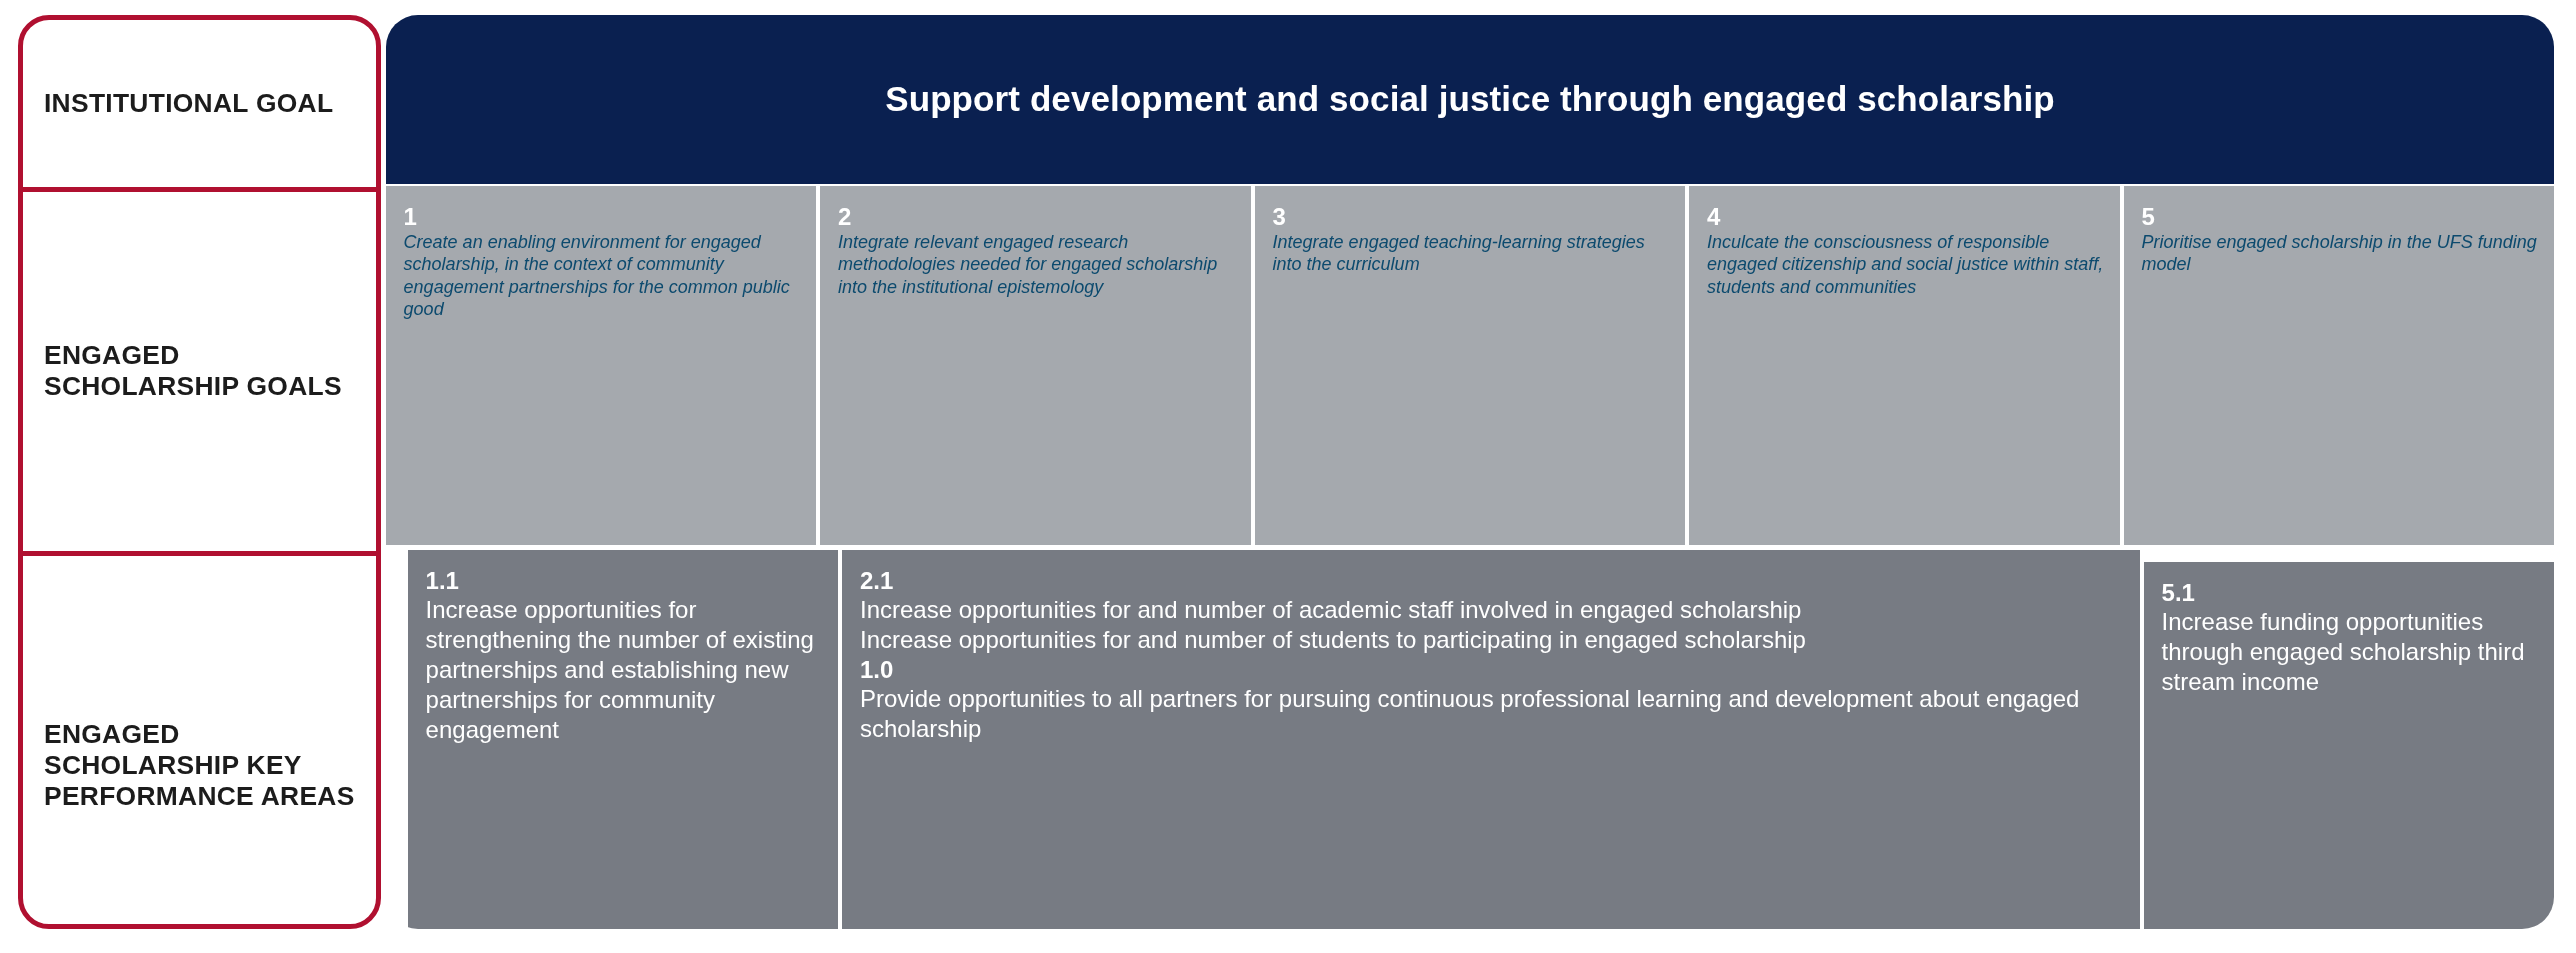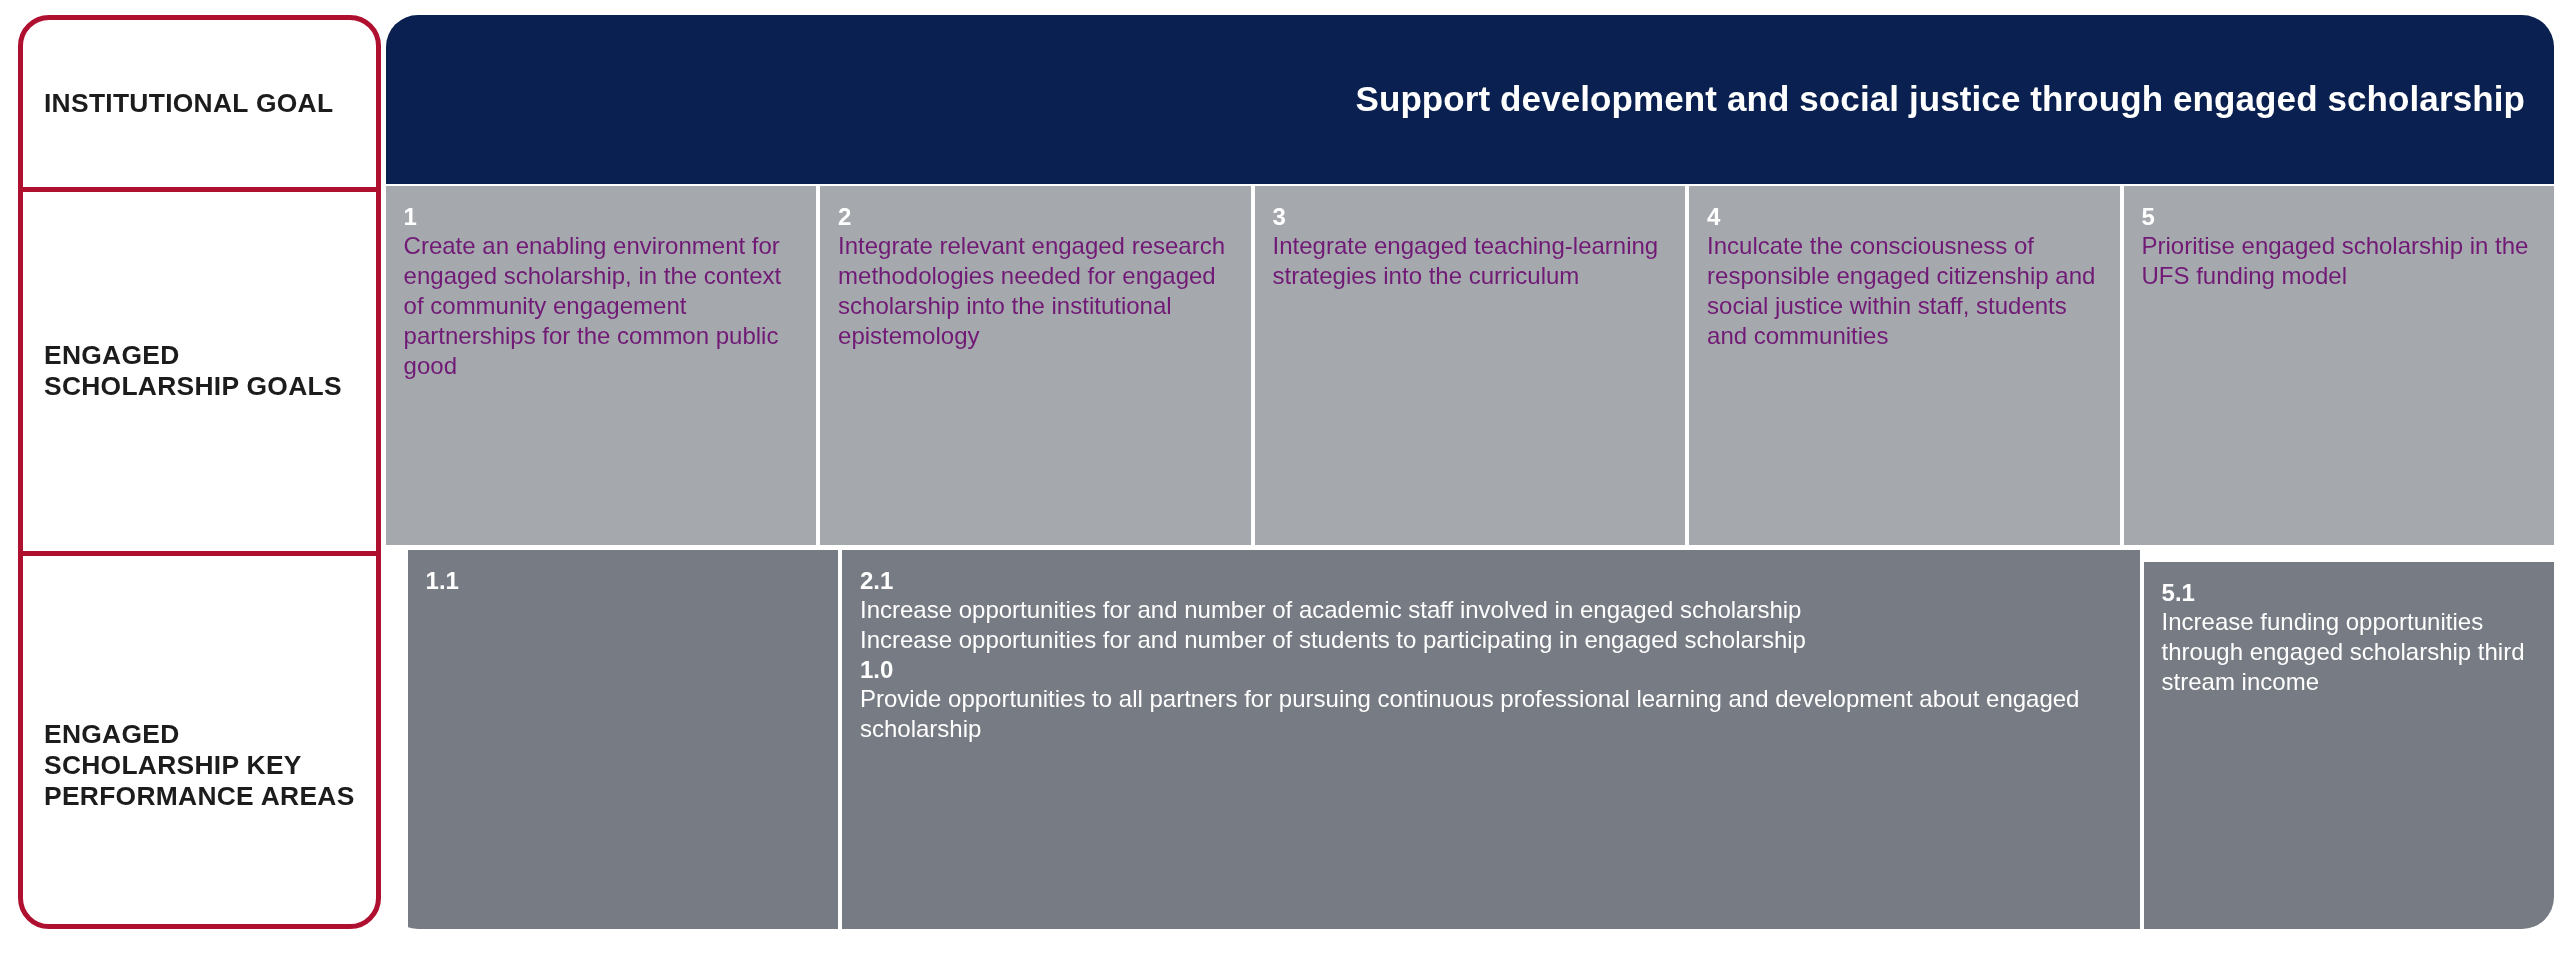--- a/index.html
+++ b/index.html
@@ -86,21 +86,21 @@
   
   .goal-header {
     position: absolute;
     left: 0;
     top: 0;
     width: 100%;
     height: 169px;
     background: #0a2050;
     display: flex;
     align-items: center;
-    justify-content: flex-end;
+    justify-content: center;
   }
   .goal-header .title {
     color: #ffffff;
     font-weight: bold;
     font-size: 35px;
     line-height: 1.1;
     text-align: center;
     letter-spacing: 0.1px;
     padding: 0 29px;
   }
@@ -123,24 +123,25 @@
     min-width: 0;
   }
   .goal-cell .num {
     color: #ffffff;
     font-weight: bold;
     font-size: 24px;
     line-height: 1.22;
     display: block;
   }
   .goal-cell .desc {
-    color: #701a75;
-    font-size: 24px;
+    color: #0c4a6e;
+    font-size: 18px;
     line-height: 1.25;
     display: block;
+    font-style: italic;
   }
 
   
   .kpa-row {
     position: absolute;
     left: 0;
     top: 535px;
     width: 100%;
     height: 379px;
     display: flex;
@@ -228,20 +229,21 @@
         <span class="num">5</span>
         <span class="desc">Prioritise engaged scholarship in the UFS funding model</span>
       </div>
     </div>
 
     <div class="kpa-row">
 
       <div class="kpa-cell narrow">
         <div class="kpa-item">
           <span class="num">1.1</span>
+          <span class="desc">Increase opportunities for strengthening the number of existing partnerships and establishing new partnerships for community engagement</span>
         </div>
       </div>
 
       <div class="kpa-cell wide">
         <div class="kpa-item">
           <span class="num">2.1</span>
           <span class="desc">Increase opportunities for and number of academic staff involved in engaged scholarship</span>
         </div>
         <div class="kpa-item">
           <span class="desc">Increase opportunities for and number of students to participating in engaged scholarship</span>

